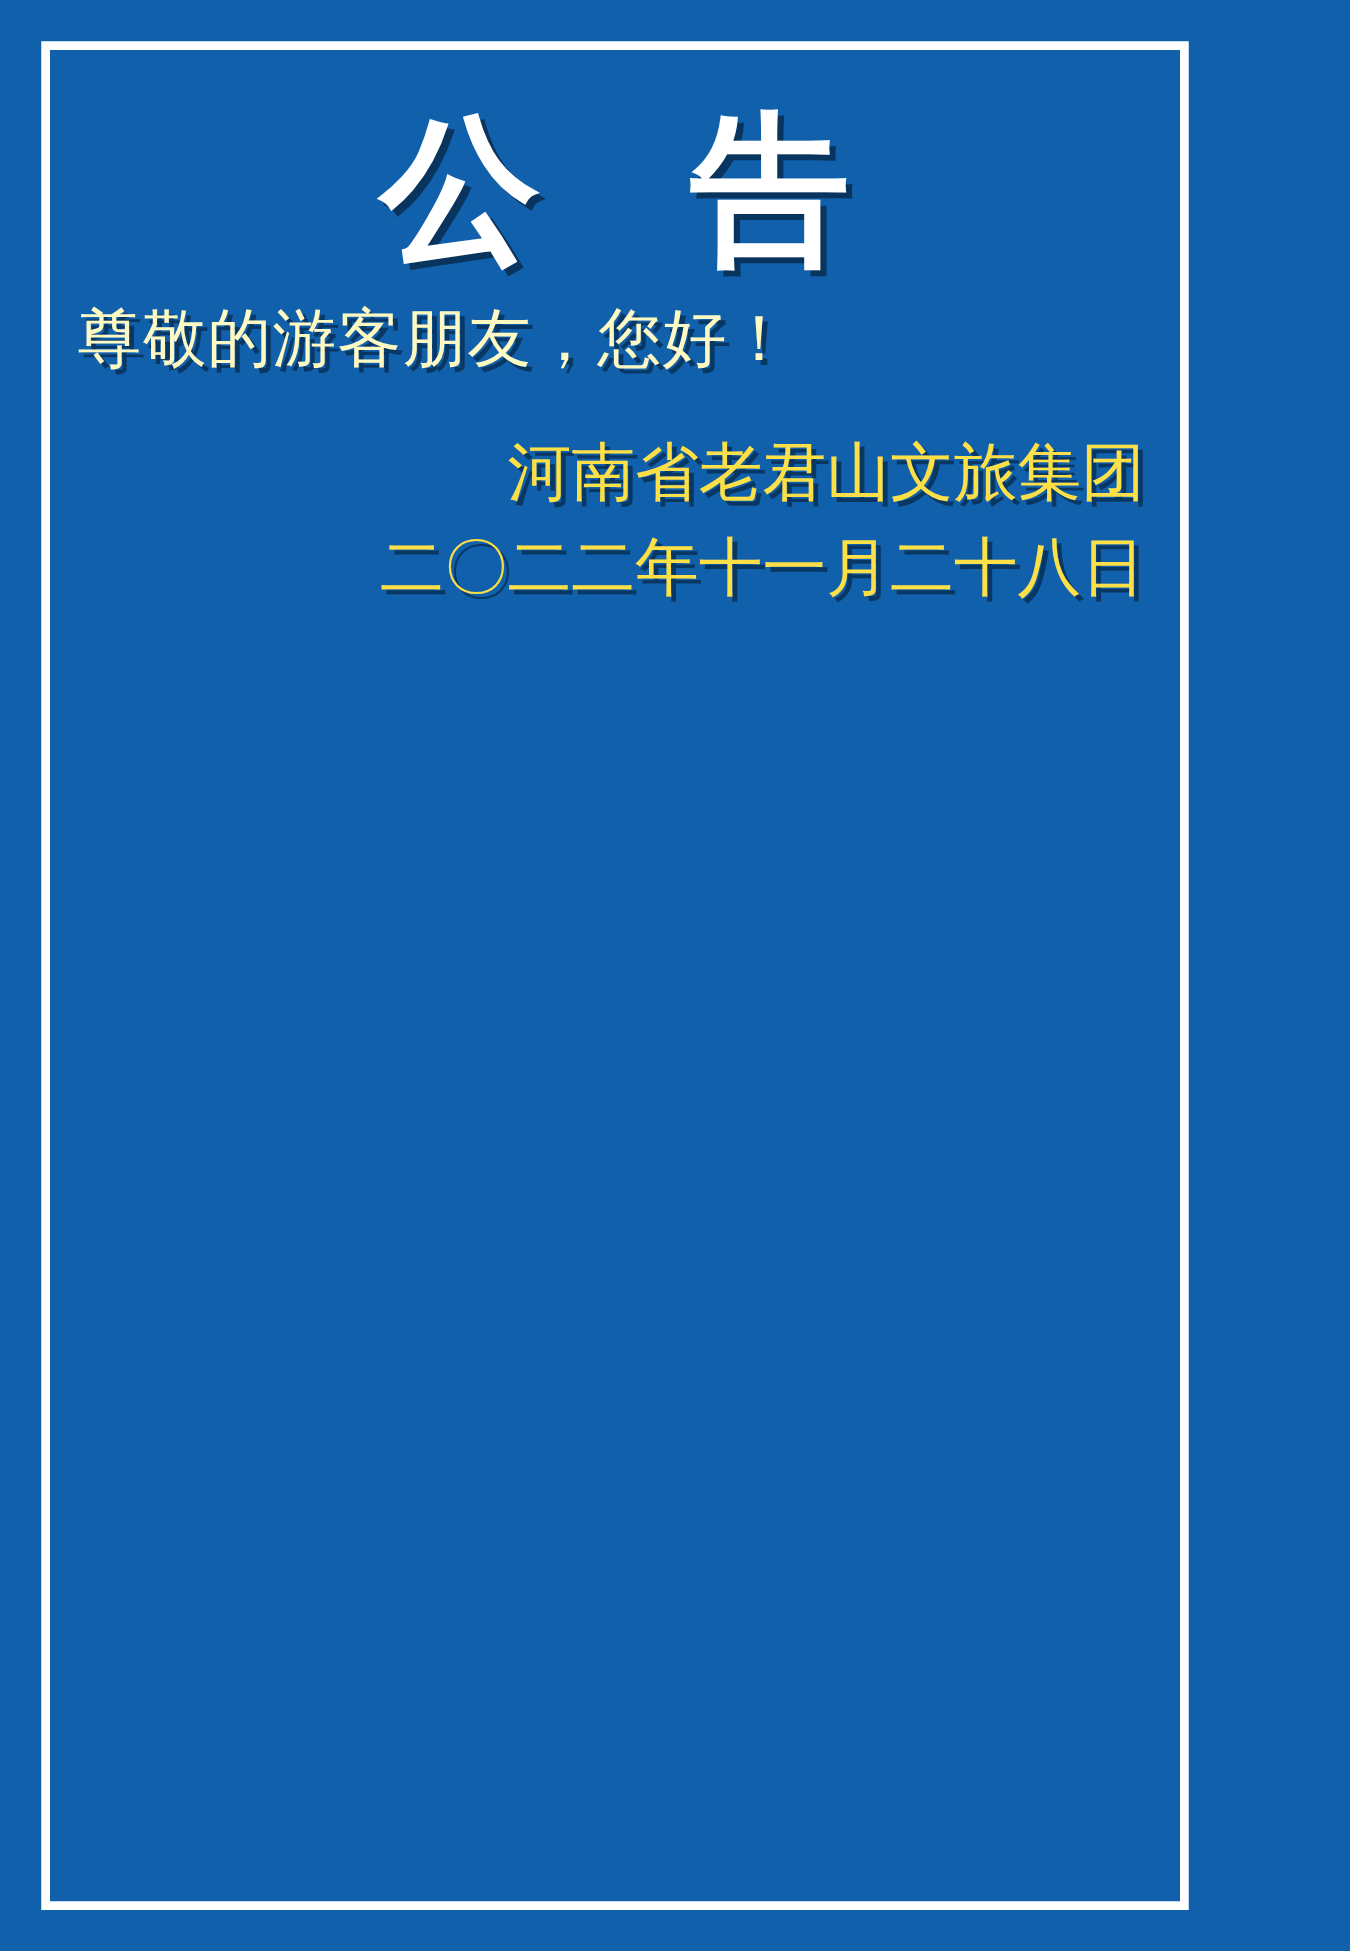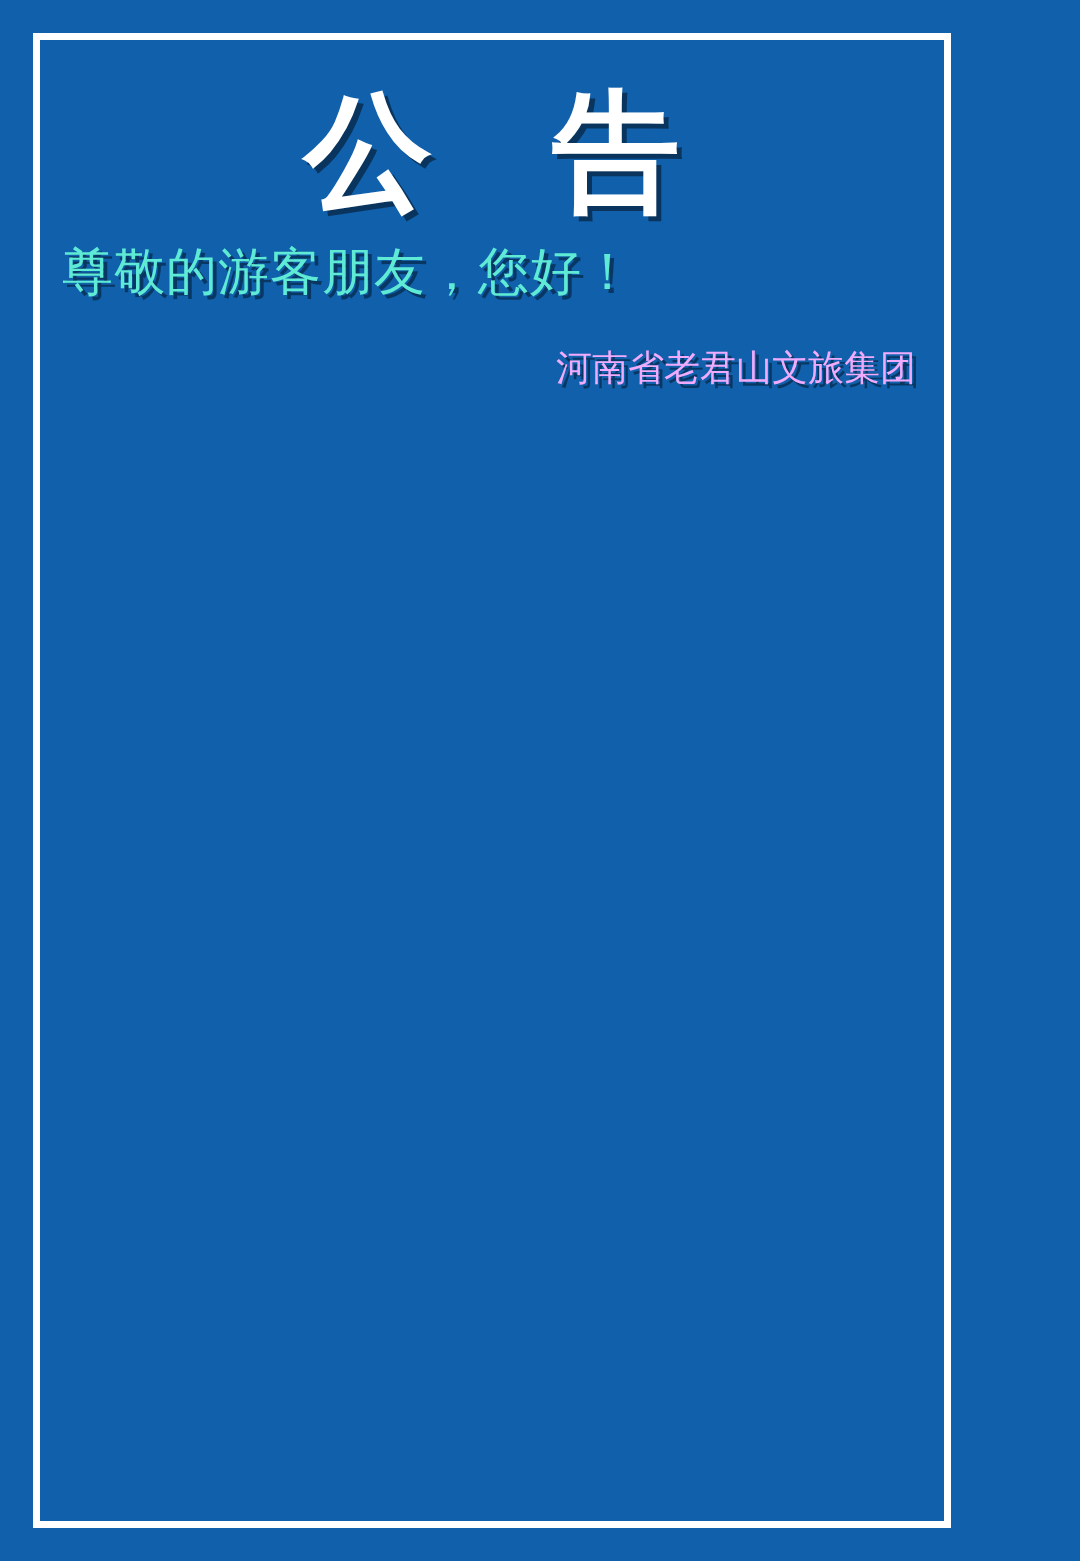--- a/index.html
+++ b/index.html
@@ -45,36 +45,36 @@
     font-weight: bold;
     letter-spacing: 44px;
     line-height: 1.15;
     margin-top: 18px;
     margin-bottom: 8px;
     text-indent: 44px;
     text-shadow: 5px 5px 0 rgba(0,0,0,0.45);
     font-family: "Liberation Serif", "DejaVu Serif", serif;
   }
   .body-text {
-    color: #5eead4;
+    color: #fef9c3;
     font-size: 51px;
     line-height: 1.48;
     letter-spacing: 1px;
     text-shadow: 4px 4px 0 rgba(0,0,0,0.42);
     font-family: "Liberation Serif", "DejaVu Serif", serif;
   }
   .para {
     margin: 0 0 2px 0;
   }
   .indent {
     text-indent: 102px;
   }
   .signature {
-    color: #f0abfc;
-    font-size: 36px;
+    color: #fde047;
+    font-size: 51px;
     line-height: 1.5;
     text-align: right;
     text-shadow: 4px 4px 0 rgba(0,0,0,0.42);
     margin-top: 30px;
     padding-right: 6px;
     font-family: "Liberation Serif", "DejaVu Serif", serif;
   }
   .sig-line {
     display: block;
   }
@@ -87,16 +87,17 @@
   <div class="content">
 
     <div class="title">公 告</div>
 
     <div class="body-text">
       <p class="para">尊敬的游客朋友，您好！</p>
     </div>
 
     <div class="signature">
       <span class="sig-line">河南省老君山文旅集团</span>
+      <span class="sig-line">二〇二二年十一月二十八日</span>
     </div>
 
   </div>
 </div>
 
 </body></html>

